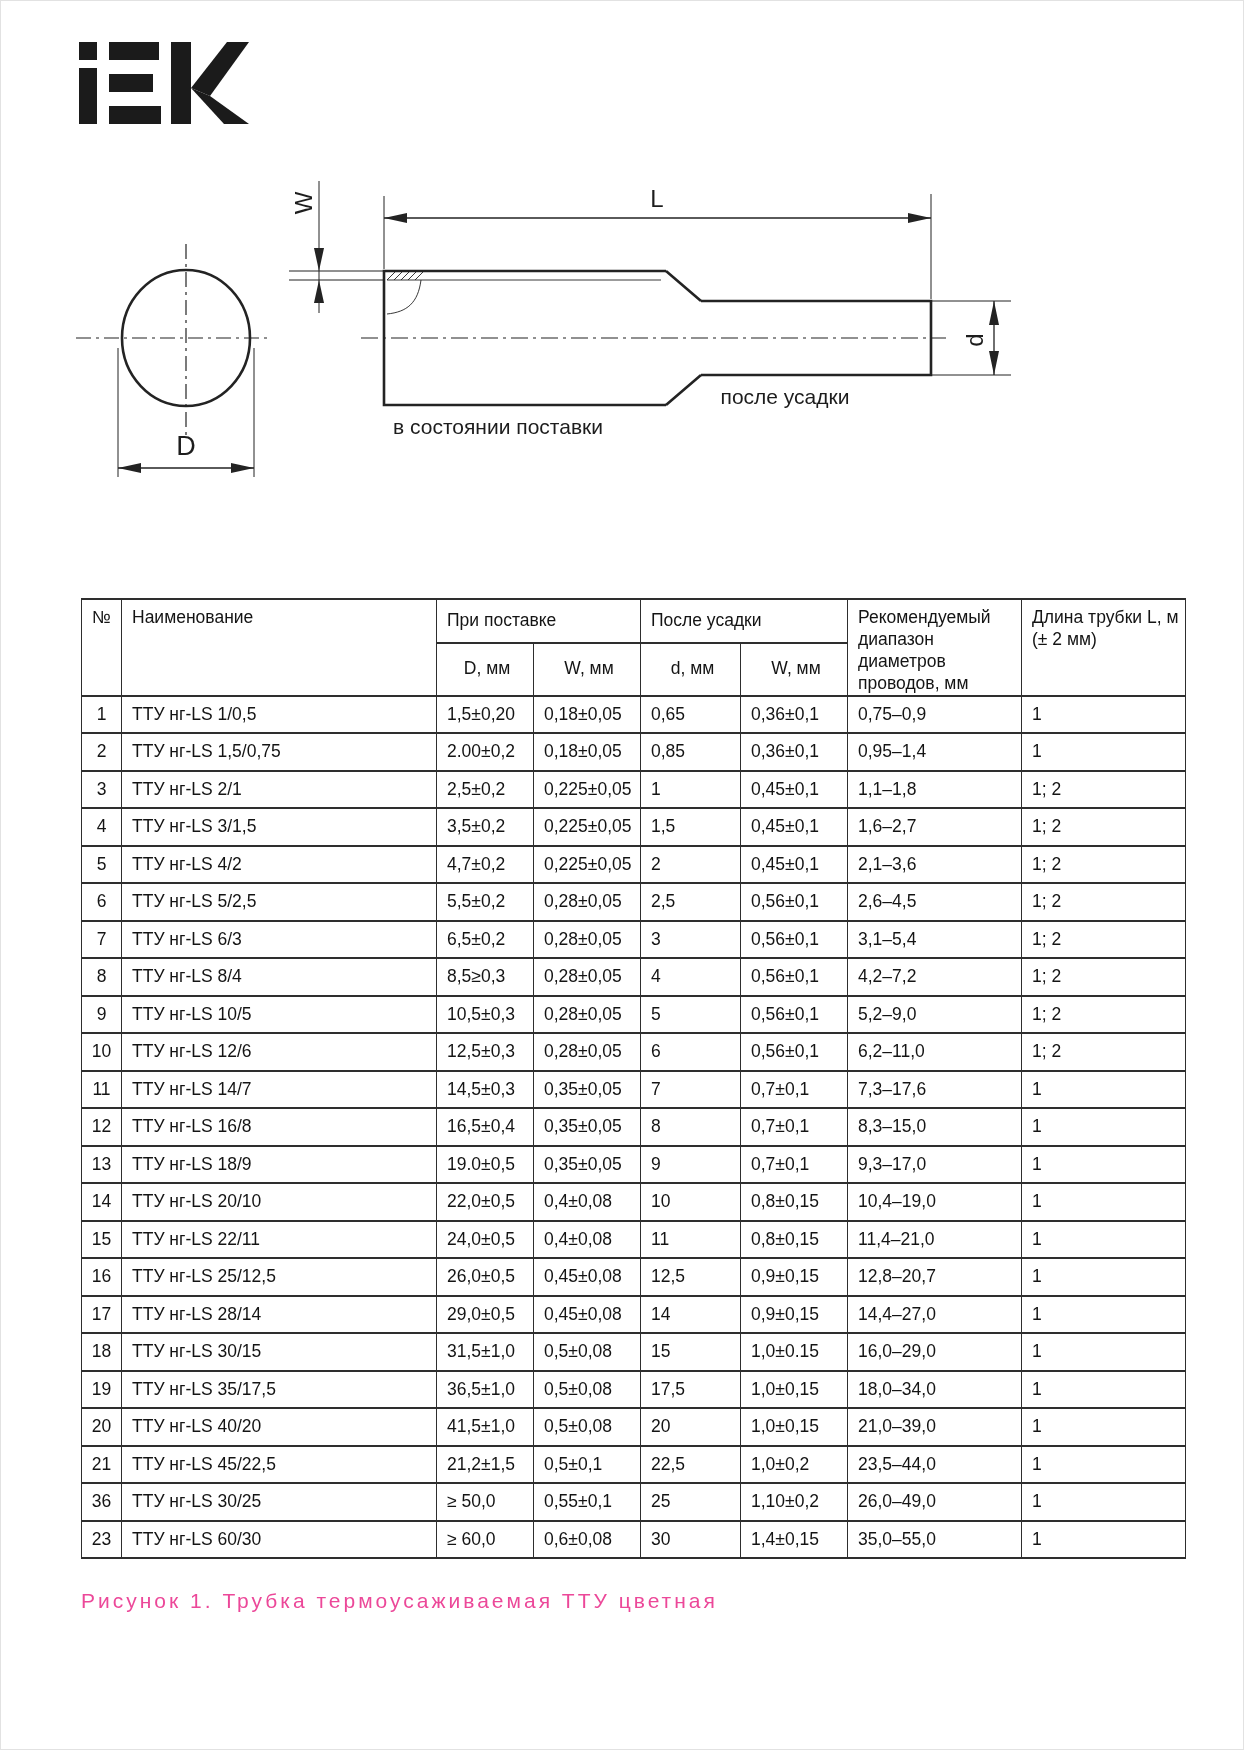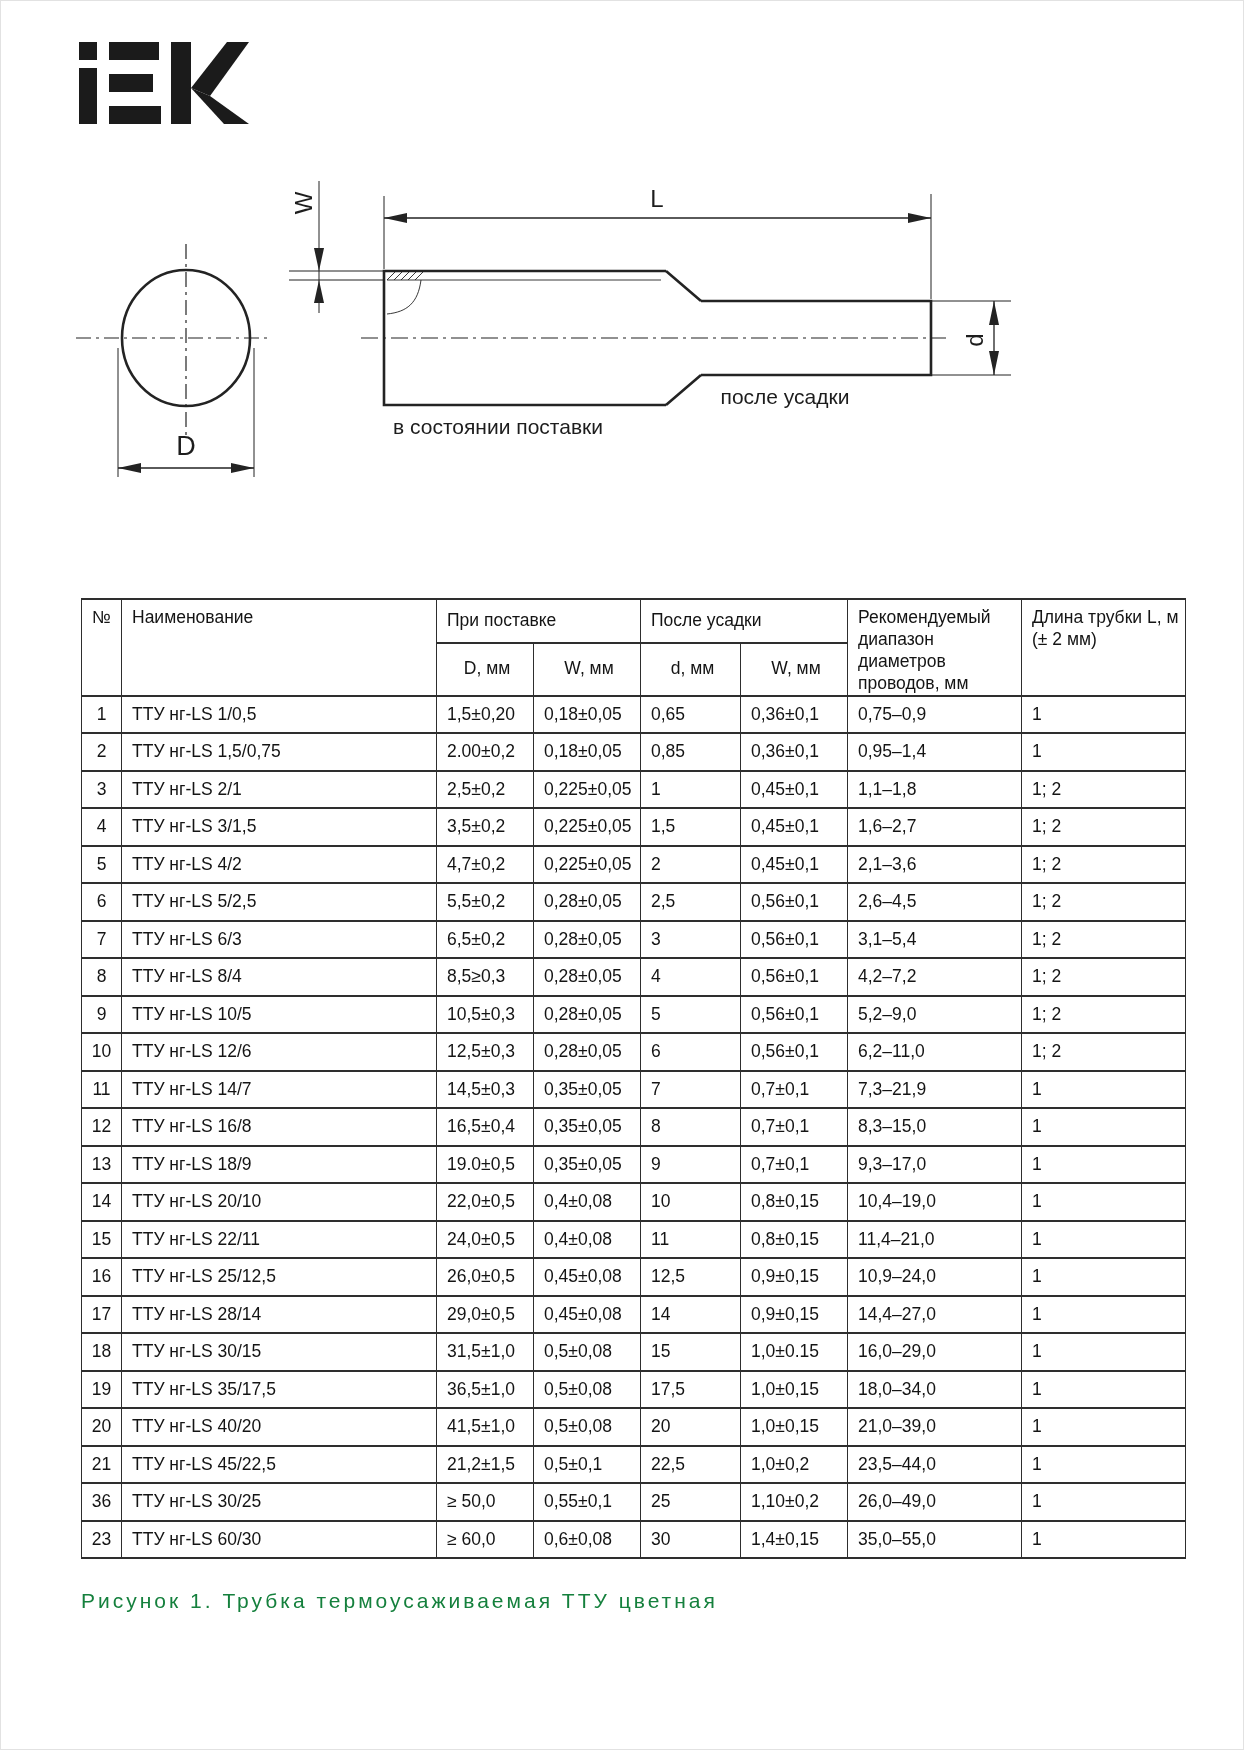--- a/index.html
+++ b/index.html
@@ -44,21 +44,21 @@
   .spec-table thead th.mid{vertical-align:middle;padding-top:0;}
   .spec-table thead th.wrap{white-space:normal;}
   .spec-table tr.h-group th{height:36px;}
   .spec-table tr.h-sub th{height:43px;text-align:center;}
   .spec-table tbody td{height:35.5px;vertical-align:middle;}
   .spec-table td.c-num{text-align:center;padding:0 2px;}
   .spec-table th.c-num{text-align:center;padding-left:2px;padding-right:2px;}
   
   .caption{
     position:absolute;left:80px;top:1588px;
-    font-size:21px;letter-spacing:3px;color:#15803d;
+    font-size:21px;letter-spacing:3px;color:#ec4899;
     white-space:nowrap;
   }
 </style>
 </head>
 <body>
 
 <div class="page">
 
   <svg class="logo" viewBox="0 0 170 82" role="img" aria-label="IEK">
     <g fill="#1b1b1b">
@@ -253,21 +253,21 @@
           <td>6,2–11,0</td>
           <td>1; 2</td>
         </tr>
         <tr>
           <td class="c-num">11</td>
           <td>ТТУ нг-LS 14/7</td>
           <td>14,5±0,3</td>
           <td>0,35±0,05</td>
           <td>7</td>
           <td>0,7±0,1</td>
-          <td>7,3–21,9</td>
+          <td>7,3–17,6</td>
           <td>1</td>
         </tr>
         <tr>
           <td class="c-num">12</td>
           <td>ТТУ нг-LS 16/8</td>
           <td>16,5±0,4</td>
           <td>0,35±0,05</td>
           <td>8</td>
           <td>0,7±0,1</td>
           <td>8,3–15,0</td>
@@ -303,21 +303,21 @@
           <td>11,4–21,0</td>
           <td>1</td>
         </tr>
         <tr>
           <td class="c-num">16</td>
           <td>ТТУ нг-LS 25/12,5</td>
           <td>26,0±0,5</td>
           <td>0,45±0,08</td>
           <td>12,5</td>
           <td>0,9±0,15</td>
-          <td>10,9–24,0</td>
+          <td>12,8–20,7</td>
           <td>1</td>
         </tr>
         <tr>
           <td class="c-num">17</td>
           <td>ТТУ нг-LS 28/14</td>
           <td>29,0±0,5</td>
           <td>0,45±0,08</td>
           <td>14</td>
           <td>0,9±0,15</td>
           <td>14,4–27,0</td>

